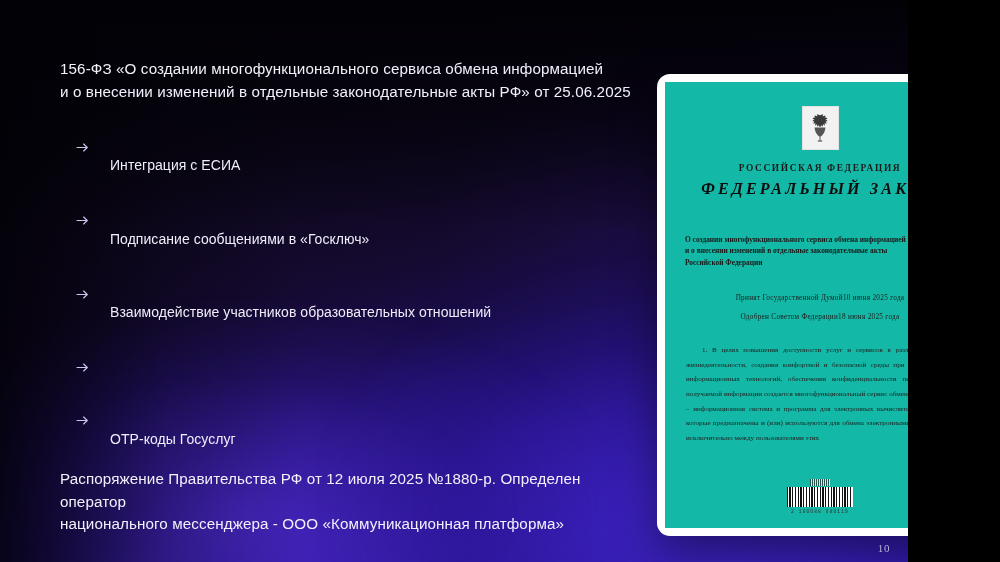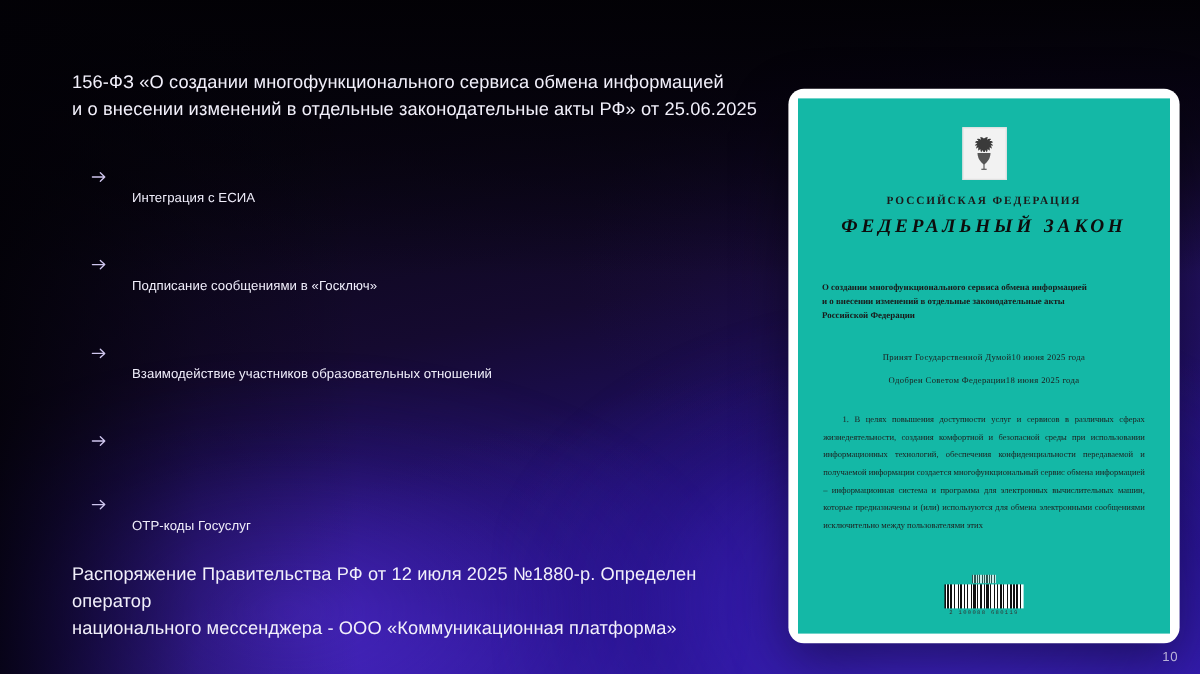--- a/index.html
+++ b/index.html
@@ -2,21 +2,21 @@
 <html><head>
 <meta charset="utf-8">
 <style>
   html, body {
     margin: 0;
     padding: 0;
     background: #000;
   }
   .slide {
     position: relative;
-    width: 1000px;
+    width: 908px;
     height: 562px;
     overflow: hidden;
     font-family: "Liberation Sans", sans-serif;
     background:
       radial-gradient(120% 95% at 88% 112%, rgba(62,36,190,0.95) 0%, rgba(48,24,160,0.55) 32%, rgba(20,8,70,0.0) 64%),
       radial-gradient(95% 80% at 30% 118%, rgba(78,44,210,0.85) 0%, rgba(40,18,130,0.45) 38%, rgba(12,4,45,0.0) 70%),
       radial-gradient(80% 70% at 100% 40%, rgba(45,22,120,0.40) 0%, rgba(12,5,40,0.0) 65%),
       linear-gradient(168deg, #06040b 0%, #0a0614 22%, #150a30 46%, #23117a 74%, #2d17b4 100%);
   }
   .bg-glow-a {
@@ -61,21 +61,21 @@
     line-height: 22.5px;
     color: #f2f0fb;
     letter-spacing: 0.1px;
     white-space: pre-line;
   }
   .para.gap-before { margin-top: 19px; }
   .bullets { margin: 0; padding: 0; list-style: none; }
   .bullet {
     position: relative;
     padding-left: 50px;
-    font-size: 11px;
+    font-size: 14px;
     line-height: 20.5px;
     color: #f0eefb;
     margin-top: 12px;
     white-space: pre-line;
     letter-spacing: 0.05px;
   }
   .bullet:first-child { margin-top: 11px; }
   .bullet .arrow {
     position: absolute;
     left: 14px;
@@ -206,20 +206,21 @@
   }
 
   
   .page-number {
     position: absolute;
     right: 18px;
     bottom: 8px;
     font-size: 11px;
     color: #b9b2d8;
     letter-spacing: 0.6px;
+    font-family: Liberation Serif, serif;
   }
 </style>
 </head>
 <body>
 
 <div class="slide">
   <div class="bg-glow-a"></div>
   <div class="bg-glow-b"></div>
   <div class="bg-dark-top"></div>
   <div class="bg-dark-left"></div>

